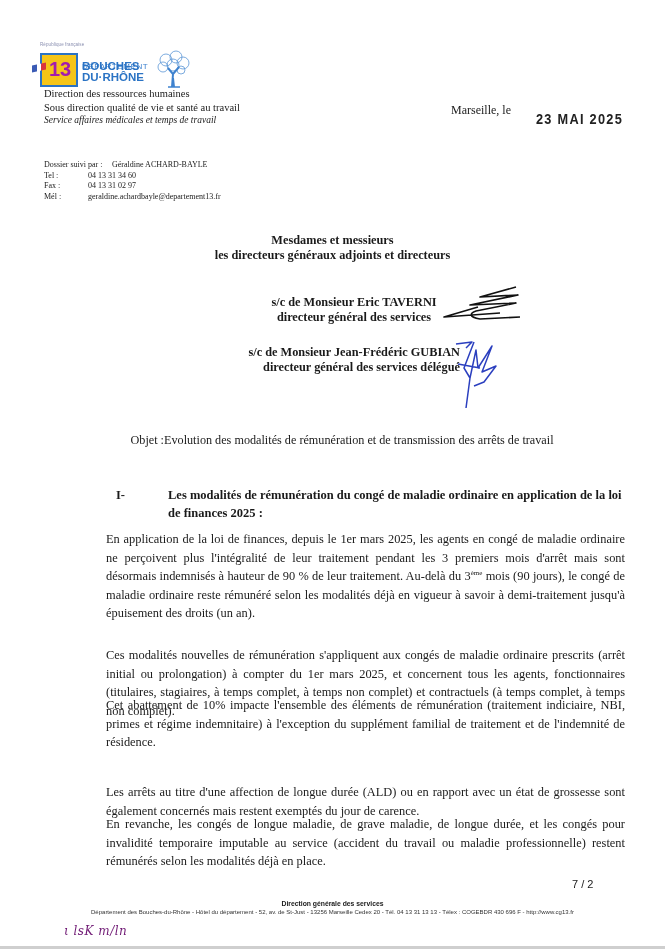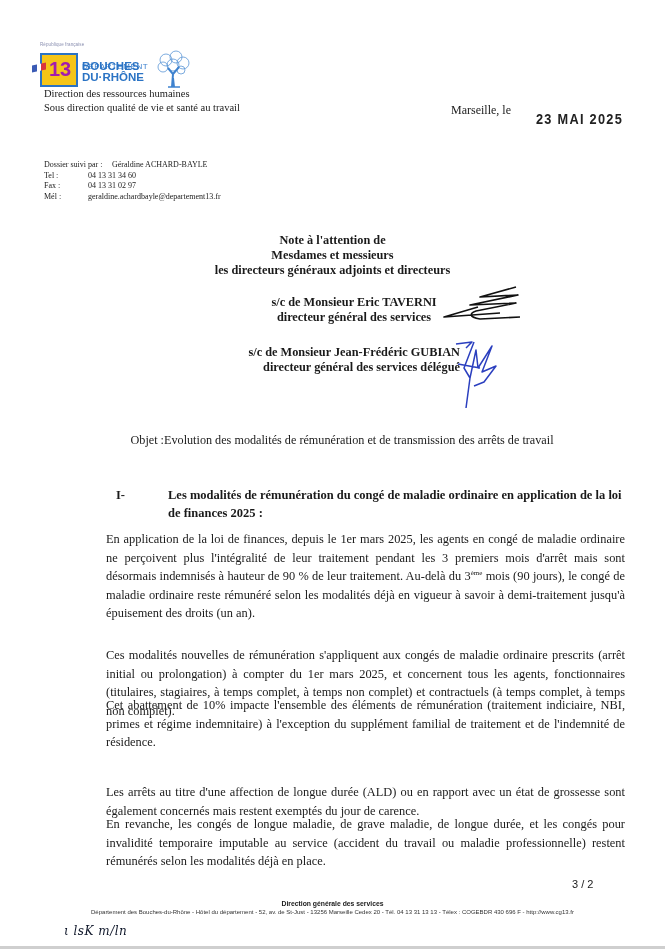--- a/index.html
+++ b/index.html
@@ -61,21 +61,21 @@
     .p5 { top: 815px; }
     .body sup { font-size: 7px; line-height: 0; }
 
     
     .pageno { left: 572px; top: 878px; font-family: "Liberation Sans", sans-serif; font-size: 11px; }
     .foot-title { left: 0; width: 665px; top: 900px; text-align: center; font-family: "Liberation Sans", sans-serif;
                   font-weight: bold; font-size: 6.8px; }
     .foot-addr { left: 0; width: 665px; top: 909px; text-align: center; font-family: "Liberation Sans", sans-serif;
                  font-size: 6px; color: #333; white-space: nowrap; }
     .handwritten { left: 64px; top: 924px; font-family: "DejaVu Serif", serif; font-style: italic;
-                   font-size: 12px; color: #0f172a; letter-spacing: 0.5px; }
+                   font-size: 12px; color: #701a75; letter-spacing: 0.5px; }
     .bottom-line { left: 0; top: 946px; width: 665px; height: 3px; background: #cfcfcf; }
   </style>
 </head>
 <body>
 
 <div class="abs logo">
   <div class="logo-rf">République française</div>
   <div class="logo-badge">
     <span class="logo-badge-num">13</span>
   </div>
@@ -95,20 +95,21 @@
         <circle cx="27" cy="20" r="4"></circle>
     </g>
     <path d="M18 37 L19 24 L14 18 M19 24 L25 17 M19 28 L20 37" stroke="#3e82cf" stroke-width="2" fill="none"></path>
     <path d="M14 37 L26 37" stroke="#3e82cf" stroke-width="1.5"></path>
   </svg>
 </div>
 
 <div class="abs sender">
   <div>Direction des ressources humaines</div>
   <div>Sous direction qualité de vie et santé au travail</div>
+  <div class="it">Service affaires médicales et temps de travail</div>
 </div>
 
 <div class="abs contact">
   <div class="row">
     <span class="lbl-wide">Dossier suivi par :</span>
     <span>Géraldine ACHARD-BAYLE</span>
   </div>
   <div class="row">
     <span class="lbl">Tel :</span>
     <span>04 13 31 34 60</span>
@@ -120,21 +121,20 @@
   <div class="row">
     <span class="lbl">Mél :</span>
     <span>geraldine.achardbayle@departement13.fr</span>
   </div>
 </div>
 
 <div class="abs date-label">Marseille, le</div>
 <div class="abs date-stamp">23 MAI 2025</div>
 
 <div class="abs addr addr1">
-  <div>Note à l'attention de</div>
   <div>Mesdames et messieurs</div>
   <div>les directeurs généraux adjoints et directeurs</div>
 </div>
 
 <div class="abs addr-sc1">
   <div>s/c de Monsieur  Eric TAVERNI</div>
   <div>directeur général des services</div>
 </div>
 <svg class="abs sig1" width="82" height="40" viewBox="0 0 82 40">
   <path d="M76 4 L40 14 L78 12 L30 22 L76 20 L36 28 C30 30 28 34 40 36 L80 34 M38 24 L4 34 L60 30" fill="none" stroke="#111" stroke-width="1.6" stroke-linejoin="round"></path>
@@ -157,17 +157,17 @@
   <span class="num">I-</span>
   <span>Les modalités de rémunération du congé de maladie ordinaire en application de la loi de finances 2025 :</span>
 </div>
 
 <div class="abs body p1"><span>En application de la loi de finances, depuis le 1er mars 2025, les agents en congé de maladie ordinaire ne perçoivent plus l'intégralité de leur traitement pendant les 3 premiers mois d'arrêt mais sont désormais indemnisés à hauteur de 90 % de leur traitement. Au-delà du 3</span><sup>ème</sup><span> mois (90 jours), le congé de maladie ordinaire reste rémunéré selon les modalités déjà en vigueur à savoir à demi-traitement jusqu'à épuisement des droits (un an).</span></div>
 <div class="abs body p2">Ces modalités nouvelles de rémunération s'appliquent aux congés de maladie ordinaire prescrits (arrêt initial ou prolongation) à compter du 1er mars 2025, et concernent tous les agents, fonctionnaires (titulaires, stagiaires, à temps complet, à temps non complet) et contractuels (à temps complet, à temps non complet).</div>
 <div class="abs body p3">Cet abattement de 10% impacte l'ensemble des éléments de rémunération (traitement indiciaire, NBI, primes et régime indemnitaire) à l'exception du supplément familial de traitement et de l'indemnité de résidence.</div>
 <div class="abs body p4">Les arrêts au titre d'une affection de longue durée (ALD) ou en rapport avec un état de grossesse sont également concernés mais restent exemptés du jour de carence.</div>
 <div class="abs body p5">En revanche, les congés de longue maladie, de grave maladie, de longue durée, et les congés pour invalidité temporaire imputable au service (accident du travail ou maladie professionnelle) restent rémunérés selon les modalités déjà en place.</div>
 
-<div class="abs pageno">3 / 2</div>
+<div class="abs pageno">7 / 2</div>
 <div class="abs foot-title">Direction générale des services</div>
 <div class="abs foot-addr">Département des Bouches-du-Rhône - Hôtel du département - 52, av. de St-Just - 13256 Marseille Cedex 20 - Tél. 04 13 31 13 13 - Télex : COGEBDR 430 696 F - http://www.cg13.fr</div>
 <div class="abs handwritten">ι lsK m/ln</div>
 <div class="abs bottom-line"></div>
 
 </body></html>

